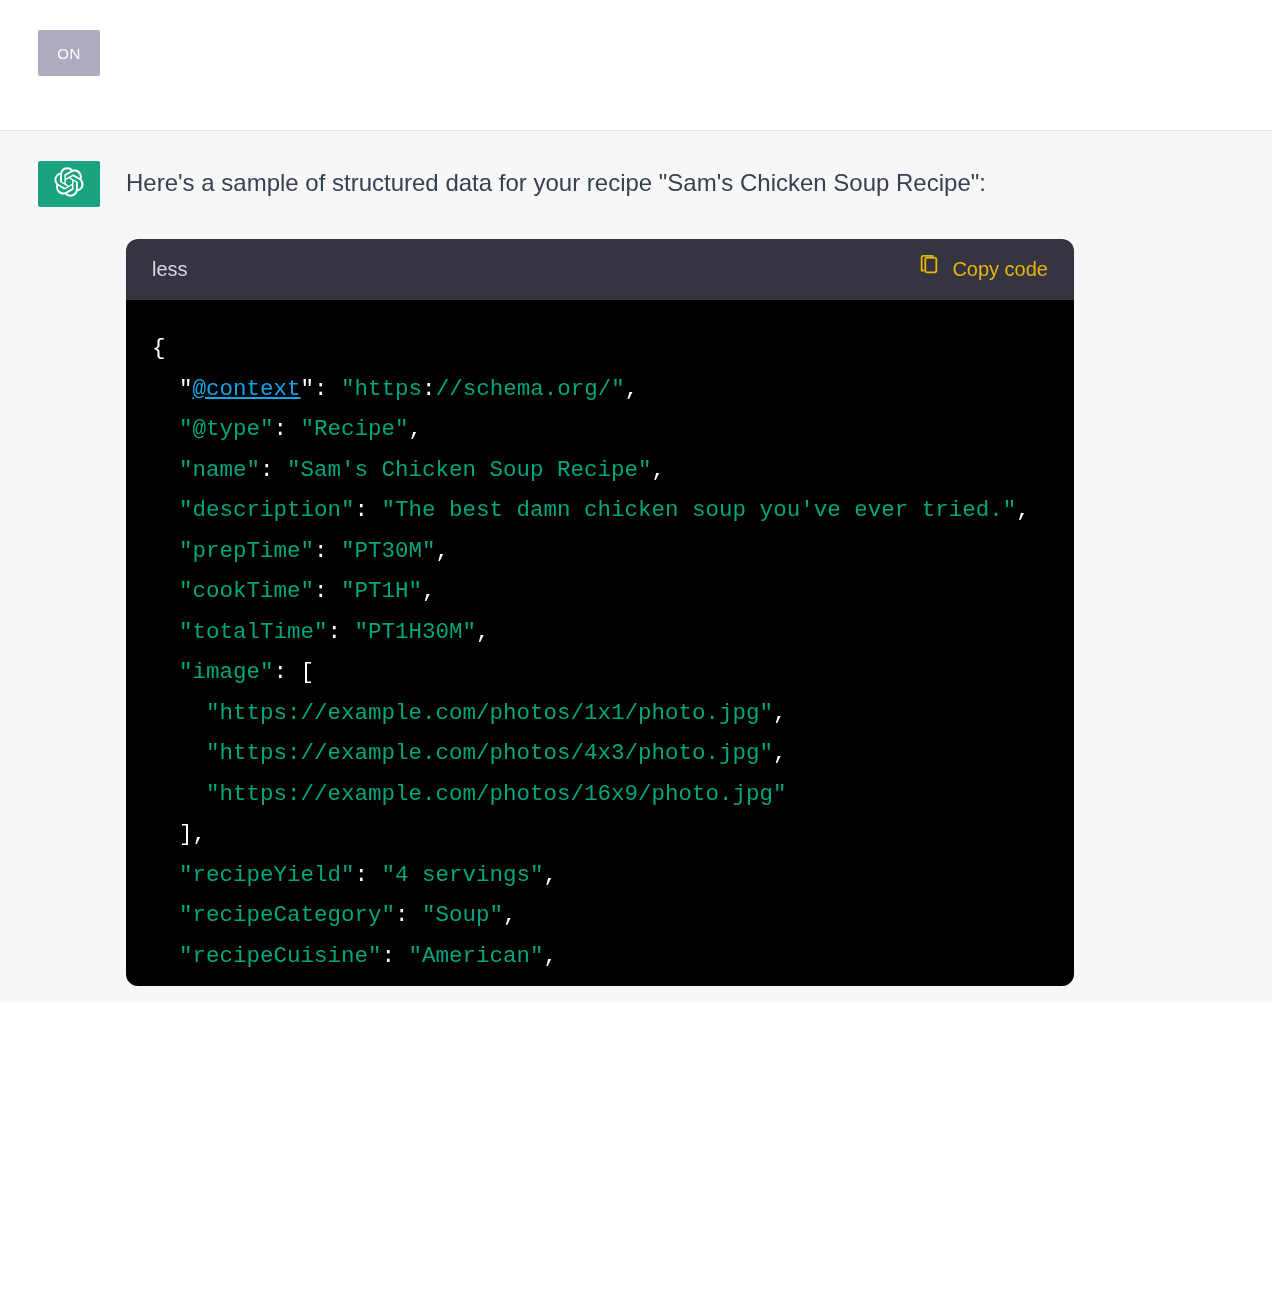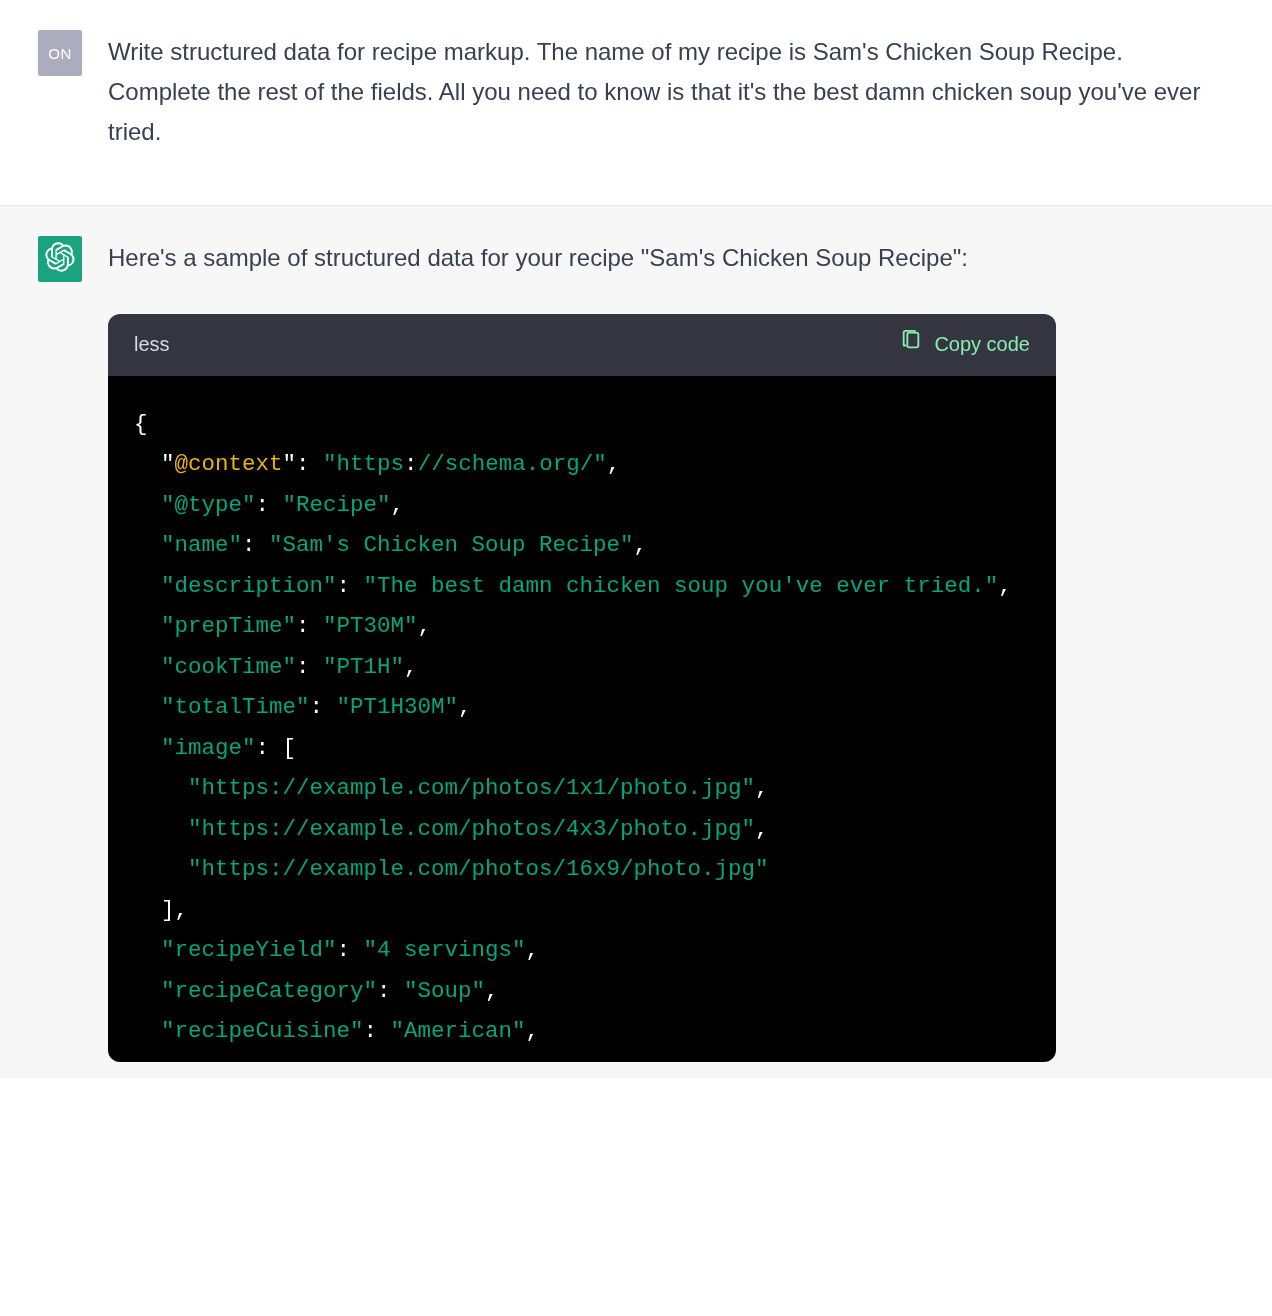--- a/index.html
+++ b/index.html
@@ -14,21 +14,21 @@
     padding: 30px 38px 54px 38px;
     gap: 26px;
     border-bottom: 1px solid #e5e5e5;
   }
   .message-row.assistant {
     background: #f7f7f8;
     border-bottom: none;
     padding-bottom: 16px;
   }
   .avatar {
-    width: 44px;
+    width: 62px;
     height: 46px;
     flex-shrink: 0;
     display: flex;
     align-items: center;
     justify-content: center;
     border-radius: 2px;
   }
   .avatar.user {
     background: #acacbe;
     color: #fff;
@@ -62,47 +62,46 @@
     justify-content: space-between;
     align-items: center;
     padding: 14px 26px;
     font-size: 20px;
   }
   .copy-btn {
     display: flex;
     align-items: flex-end;
     gap: 12px;
     cursor: pointer;
-    color: #86efac;
+    color: #eab308;
   }
   .copy-btn svg { width: 22px; height: 22px; }
   .code-body {
     background: #000000;
     color: #ffffff;
     font-family: "SFMono-Regular", Consolas, "Liberation Mono", Menlo, monospace;
     font-size: 22.5px;
     line-height: 1.8;
     padding: 28px 26px 10px 26px;
     overflow-x: auto;
     white-space: pre;
   }
   .tok-p { color: #ffffff; }
   .tok-w { color: #ffffff; }
-  .tok-at { color: #eab308; }
+  .tok-at { color: #0ea5e9; text-decoration: underline; }
   .tok-str { color: #00a67d; }
   .tok-url2 { color: #00a67d; }
 </style>
 </head>
 <body>
 
 <div class="message-row">
   <div class="avatar user">
     <span>ON</span>
   </div>
-  <div class="content">Write structured data for recipe markup. The name of my recipe is Sam's Chicken Soup Recipe. Complete the rest of the fields. All you need to know is that it's the best damn chicken soup you've ever tried.</div>
 </div>
 
 <div class="message-row assistant">
   <div class="avatar bot">
     <span>
       <svg viewBox="0 0 41 41" fill="none">
           <path d="M37.532 16.87a9.963 9.963 0 0 0-.856-8.184 10.078 10.078 0 0 0-10.855-4.835A9.964 9.964 0 0 0 18.306.5a10.079 10.079 0 0 0-9.614 6.977 9.967 9.967 0 0 0-6.664 4.834 10.08 10.08 0 0 0 1.24 11.817 9.965 9.965 0 0 0 .856 8.185 10.079 10.079 0 0 0 10.855 4.835 9.965 9.965 0 0 0 7.516 3.35 10.078 10.078 0 0 0 9.617-6.981 9.967 9.967 0 0 0 6.663-4.834 10.079 10.079 0 0 0-1.243-11.813ZM22.498 37.886a7.474 7.474 0 0 1-4.799-1.735c.061-.033.168-.091.237-.134l7.964-4.6a1.294 1.294 0 0 0 .655-1.134V19.054l3.366 1.944a.12.12 0 0 1 .066.092v9.299a7.505 7.505 0 0 1-7.49 7.496ZM6.392 31.006a7.471 7.471 0 0 1-.894-5.023c.06.036.162.099.237.141l7.964 4.6a1.297 1.297 0 0 0 1.308 0l9.724-5.614v3.888a.12.12 0 0 1-.048.103l-8.051 4.649a7.504 7.504 0 0 1-10.24-2.744ZM4.297 13.62A7.469 7.469 0 0 1 8.2 10.333c0 .068-.004.19-.004.274v9.201a1.294 1.294 0 0 0 .654 1.132l9.723 5.614-3.366 1.944a.12.12 0 0 1-.114.01L7.04 23.856a7.504 7.504 0 0 1-2.743-10.237Zm27.658 6.437-9.724-5.615 3.367-1.943a.121.121 0 0 1 .113-.01l8.052 4.648a7.498 7.498 0 0 1-1.158 13.528v-9.476a1.293 1.293 0 0 0-.65-1.132Zm3.35-5.043c-.059-.037-.162-.099-.236-.141l-7.965-4.6a1.298 1.298 0 0 0-1.308 0l-9.723 5.614v-3.888a.12.12 0 0 1 .048-.103l8.05-4.645a7.497 7.497 0 0 1 11.135 7.763Zm-21.063 6.929-3.367-1.944a.12.12 0 0 1-.065-.092v-9.299a7.497 7.497 0 0 1 12.293-5.756 6.94 6.94 0 0 0-.236.134l-7.965 4.6a1.294 1.294 0 0 0-.654 1.132l-.006 11.225Zm1.829-3.943 4.33-2.501 4.332 2.5v5l-4.331 2.5-4.331-2.5V18Z" fill="currentColor"></path>
         </svg>
     </span>
   </div>

